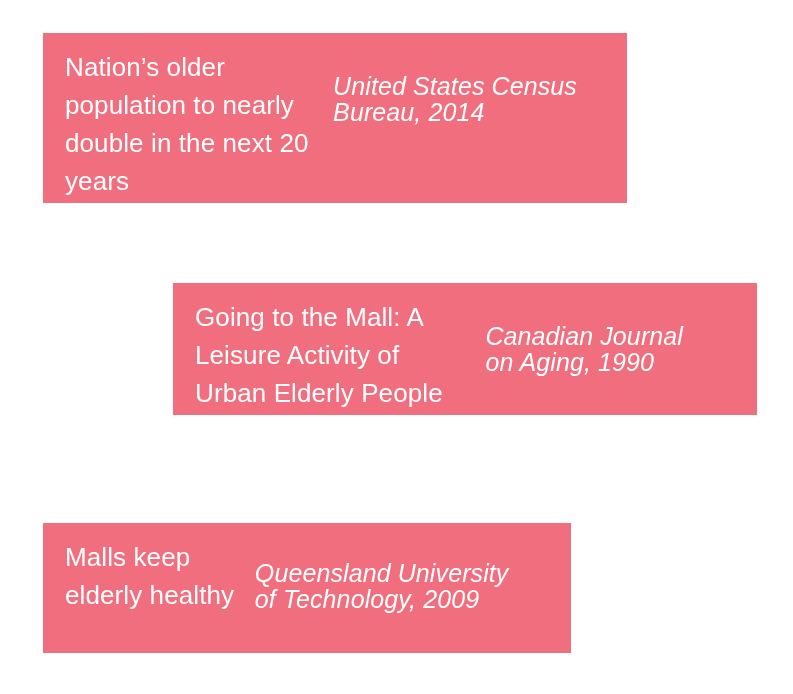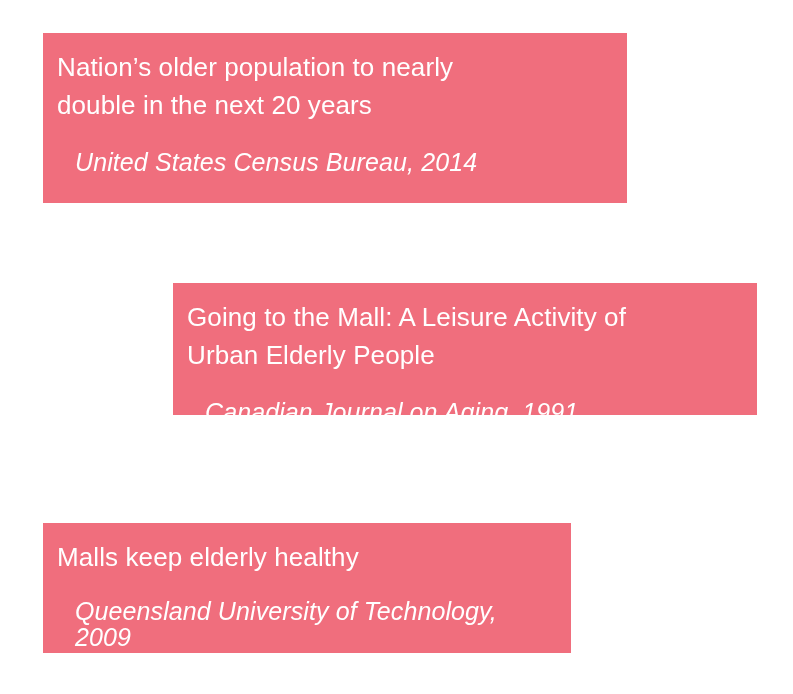--- a/index.html
+++ b/index.html
@@ -20,23 +20,23 @@
     position: absolute;
     inset: 0;
     background: #ffffff;
   }
 
   
   .card {
     position: absolute;
     background: #f06e7d;
     box-sizing: border-box;
-    padding: 15px 14px;
+    padding: 15px 22px;
     display: flex;
-    flex-direction: column;
+    flex-direction: row;
     justify-content: flex-start;
   }
 
   .card-1 {
     left: 43px;
     top: 33px;
     width: 584px;
     height: 170px;
   }
 
@@ -86,21 +86,21 @@
 
   <div class="card card-1">
     <p class="card-title">Nation’s older population to nearly
 double in the next 20 years</p>
     <p class="card-source">United States Census Bureau, 2014</p>
   </div>
 
   <div class="card card-2">
     <p class="card-title">Going to the Mall: A Leisure Activity of
 Urban Elderly People</p>
-    <p class="card-source">Canadian Journal on Aging, 1991</p>
+    <p class="card-source">Canadian Journal on Aging, 1990</p>
   </div>
 
   <div class="card card-3">
     <p class="card-title">Malls keep elderly healthy</p>
     <p class="card-source">Queensland University of Technology, 2009</p>
   </div>
 
 </div>
 
 </body></html>

